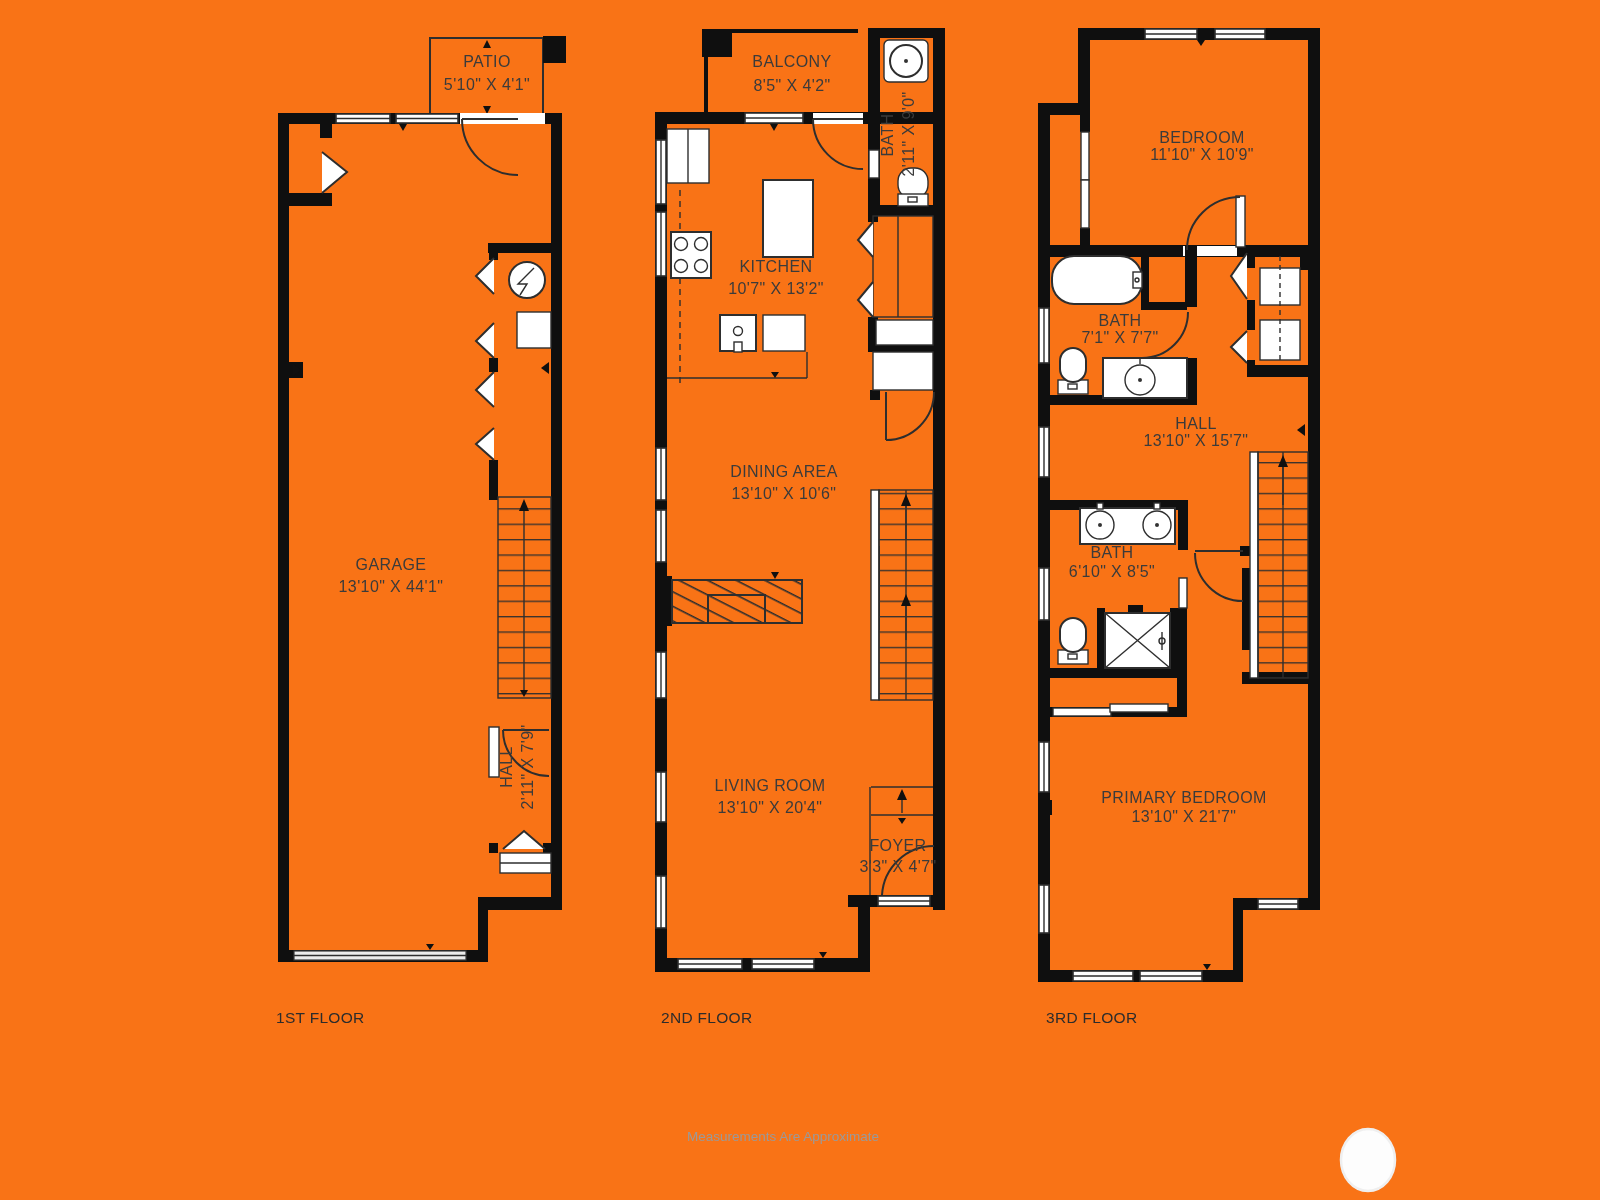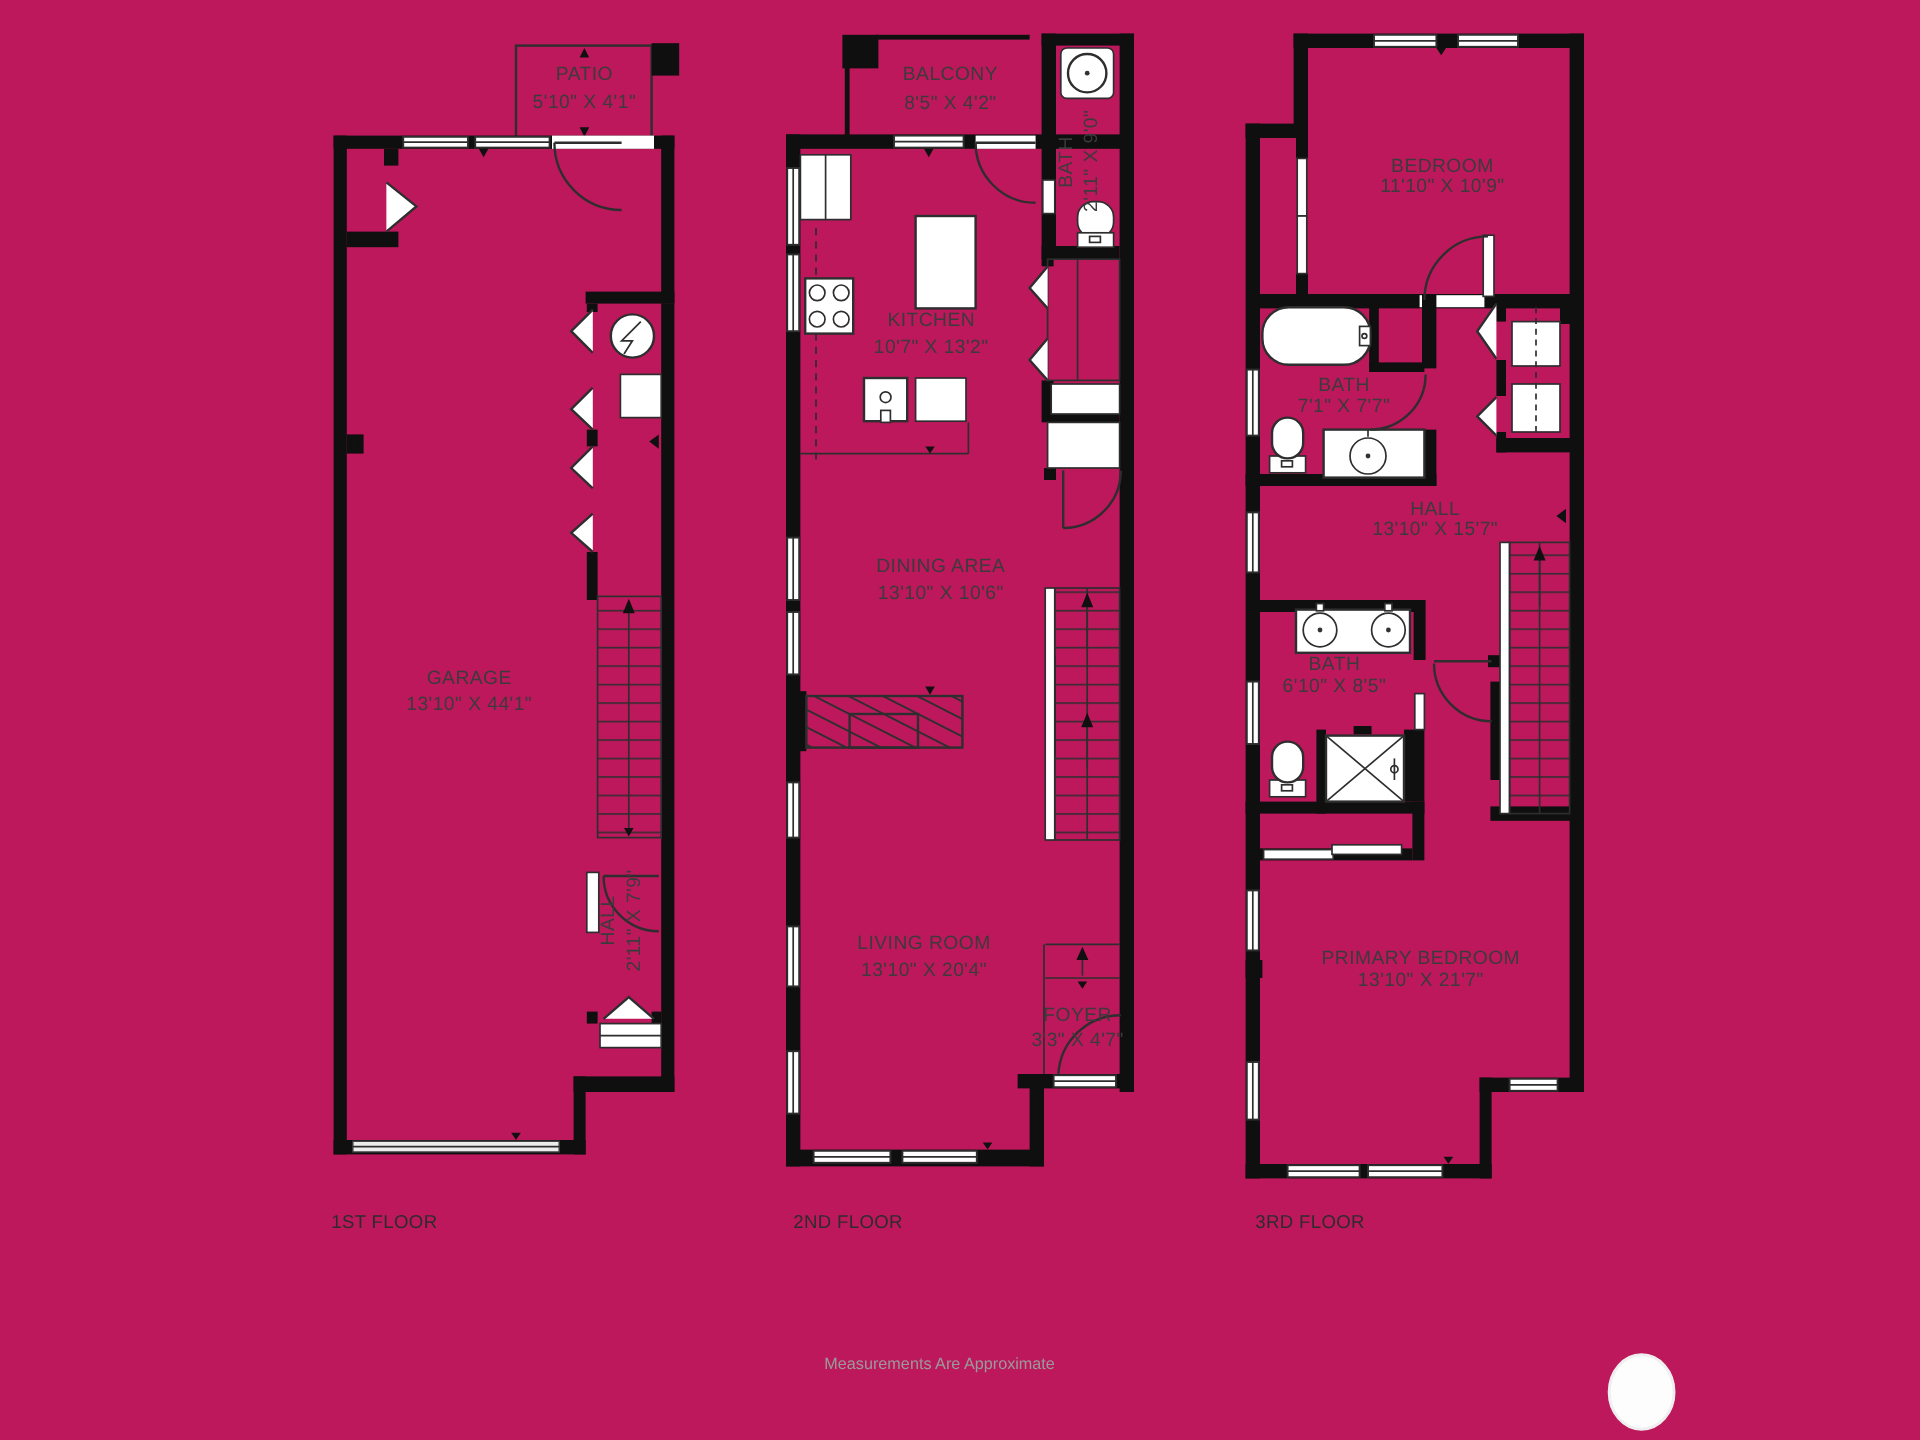--- a/index.html
+++ b/index.html
@@ -1,16 +1,16 @@
 <!DOCTYPE html>
 <html><head>
 <meta charset="utf-8">
 <style>
   html,body{margin:0;padding:0;background:#fff;}
-  .canvas{position:relative;width:1600px;height:1200px;background:#be185d;overflow:hidden;}
+  .canvas{position:relative;width:1600px;height:1200px;background:#f97316;overflow:hidden;}
   svg{position:absolute;left:0;top:0;}
   .w   {fill:#0f0f0f;}
   .ln  {fill:none;stroke:#2e2e2e;stroke-width:2;}
   .lnf {fill:#fff;stroke:#2e2e2e;stroke-width:2;}
   .ln1 {fill:none;stroke:#2e2e2e;stroke-width:1.4;}
   .wf  {fill:#fff;stroke:#2e2e2e;stroke-width:2;}
   .wf1 {fill:#fff;stroke:#2e2e2e;stroke-width:1.4;}
   .win {fill:#fff;stroke:#2e2e2e;stroke-width:1.6;}
   .gdoor{fill:#ececec;stroke:#3a3a3a;stroke-width:1.2;}
   .tick{fill:#101010;}

